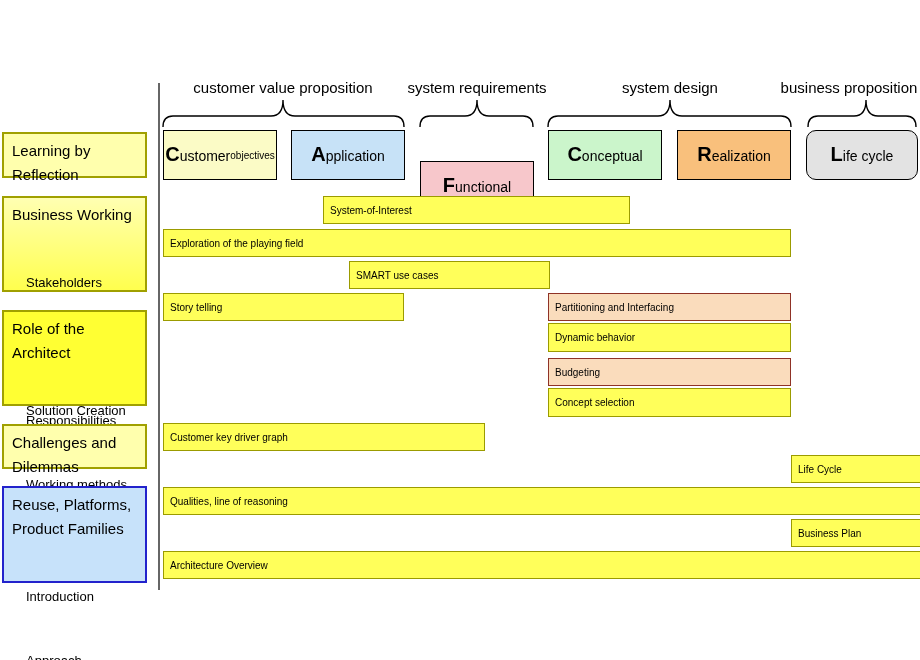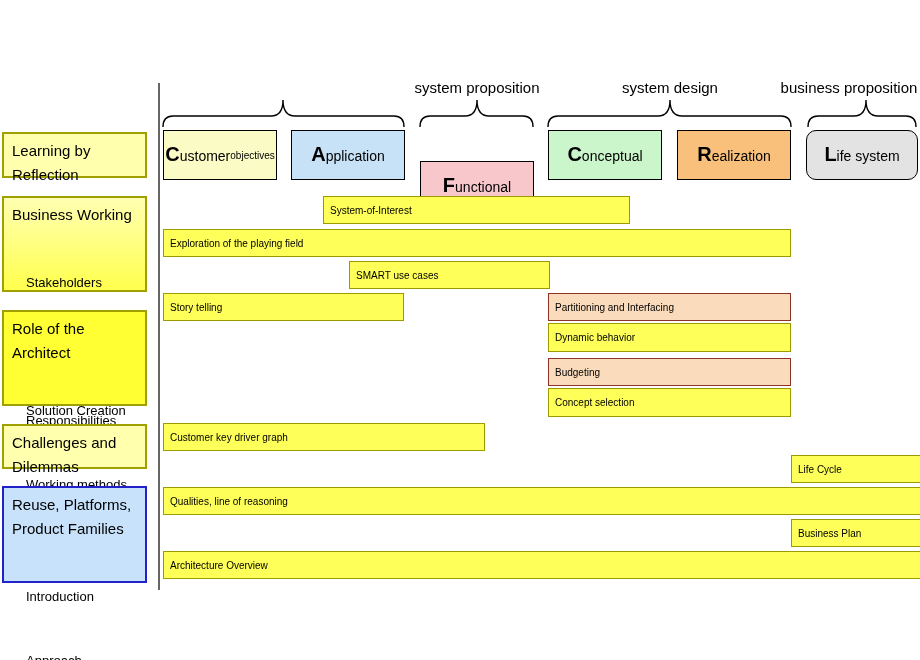--- a/index.html
+++ b/index.html
@@ -45,42 +45,43 @@
 <div id="canvas">
 
   <svg width="920" height="660" viewBox="0 0 920 660">
     <line x1="159" y1="83" x2="159" y2="590" stroke="#333" stroke-width="1.5"></line>
     <path d="M163 127 Q163 116 173 116 L271 116 Q283 116 283 100 Q283 116 295 116 L394 116 Q404 116 404 127" fill="none" stroke="#000" stroke-width="1.4"></path>
     <path d="M420 127 Q420 116 430 116 L465 116 Q477 116 477 100 Q477 116 489 116 L523 116 Q533 116 533 127" fill="none" stroke="#000" stroke-width="1.4"></path>
     <path d="M548 127 Q548 116 558 116 L658 116 Q670 116 670 100 Q670 116 682 116 L781 116 Q791 116 791 127" fill="none" stroke="#000" stroke-width="1.4"></path>
     <path d="M808 127 Q808 116 818 116 L854 116 Q866 116 866 100 Q866 116 878 116 L906 116 Q916 116 916 127" fill="none" stroke="#000" stroke-width="1.4"></path>
   </svg>
 
-  <div class="group-label" style="left:377px">system proposition</div>
+  <div class="group-label" style="left:183px">customer value proposition</div>
+  <div class="group-label" style="left:377px">system requirements</div>
   <div class="group-label" style="left:570px">system design</div>
   <div class="group-label" style="left:749px">business proposition</div>
 
   <div class="cbox" style="left: 163px; width: 114px; background-color: rgb(251, 251, 198);">
     <div><span class="initial">C</span><span class="rest">ustomer</span></div>
     <div class="line2">objectives</div>
   </div>
   <div class="cbox" style="left: 291px; width: 114px; background-color: rgb(199, 226, 247);">
     <div><span class="initial">A</span><span class="rest">pplication</span></div>
   </div>
   <div class="cbox" style="left: 420px; width: 114px; background-color: rgb(247, 199, 203); margin-top: 31px;">
     <div><span class="initial">F</span><span class="rest">unctional</span></div>
   </div>
   <div class="cbox" style="left: 548px; width: 114px; background-color: rgb(203, 245, 203);">
     <div><span class="initial">C</span><span class="rest">onceptual</span></div>
   </div>
   <div class="cbox" style="left: 677px; width: 114px; background-color: rgb(249, 192, 124);">
     <div><span class="initial">R</span><span class="rest">ealization</span></div>
   </div>
   <div class="cbox rounded" style="left: 806px; width: 112px; background-color: rgb(227, 227, 227);">
-    <div><span class="initial">L</span><span class="rest">ife system</span></div>
+    <div><span class="initial">L</span><span class="rest">ife cycle</span></div>
   </div>
 
   <div class="sbox" style="top: 132px; height: 46px; background-color: rgb(255, 255, 173);">
     <div class="title">Learning by Reflection</div>
   </div>
   <div class="sbox grad-yellow" style="top:196px;height:96px">
     <div class="title">Business Working</div>
     <div class="subgroup">
       <div class="subitem">Stakeholders</div>
       <div class="subitem">Process View</div>

